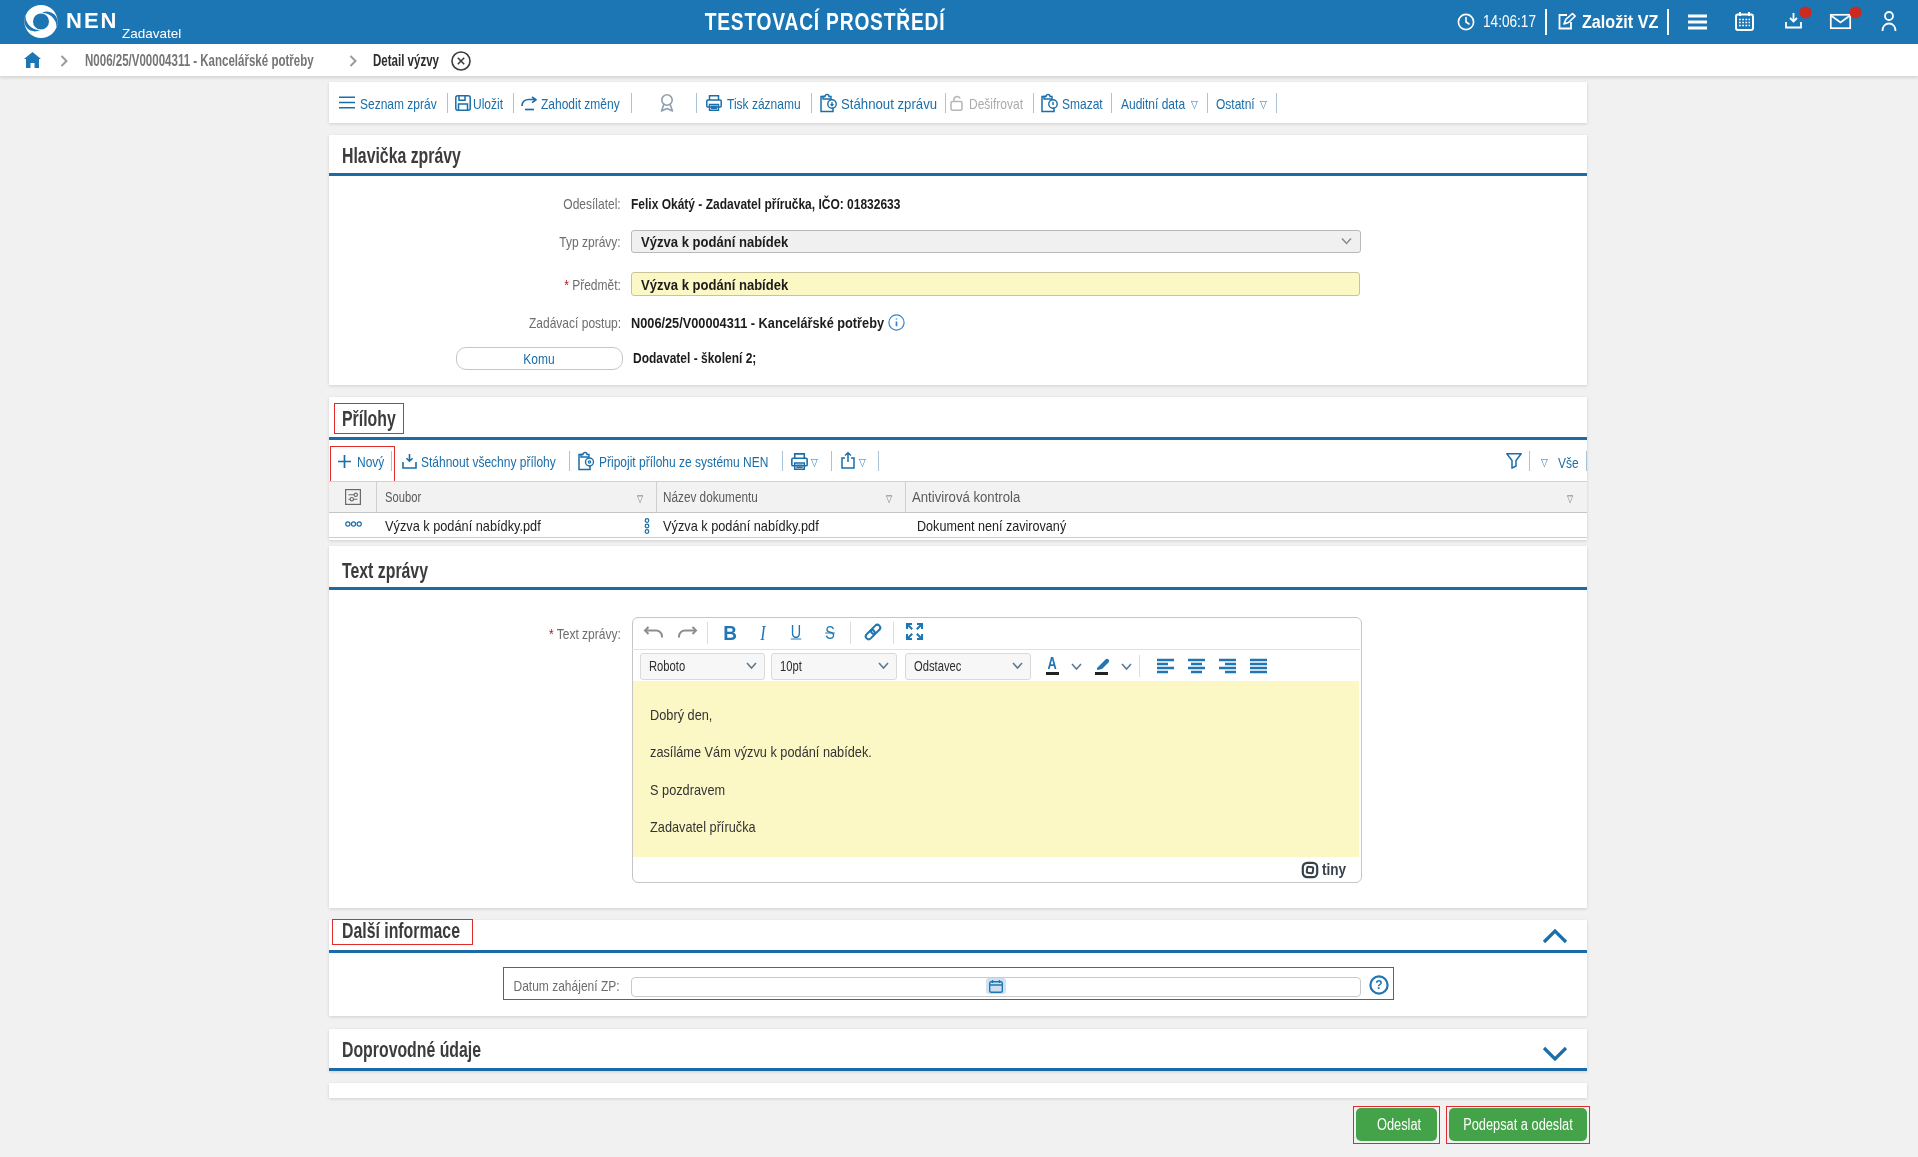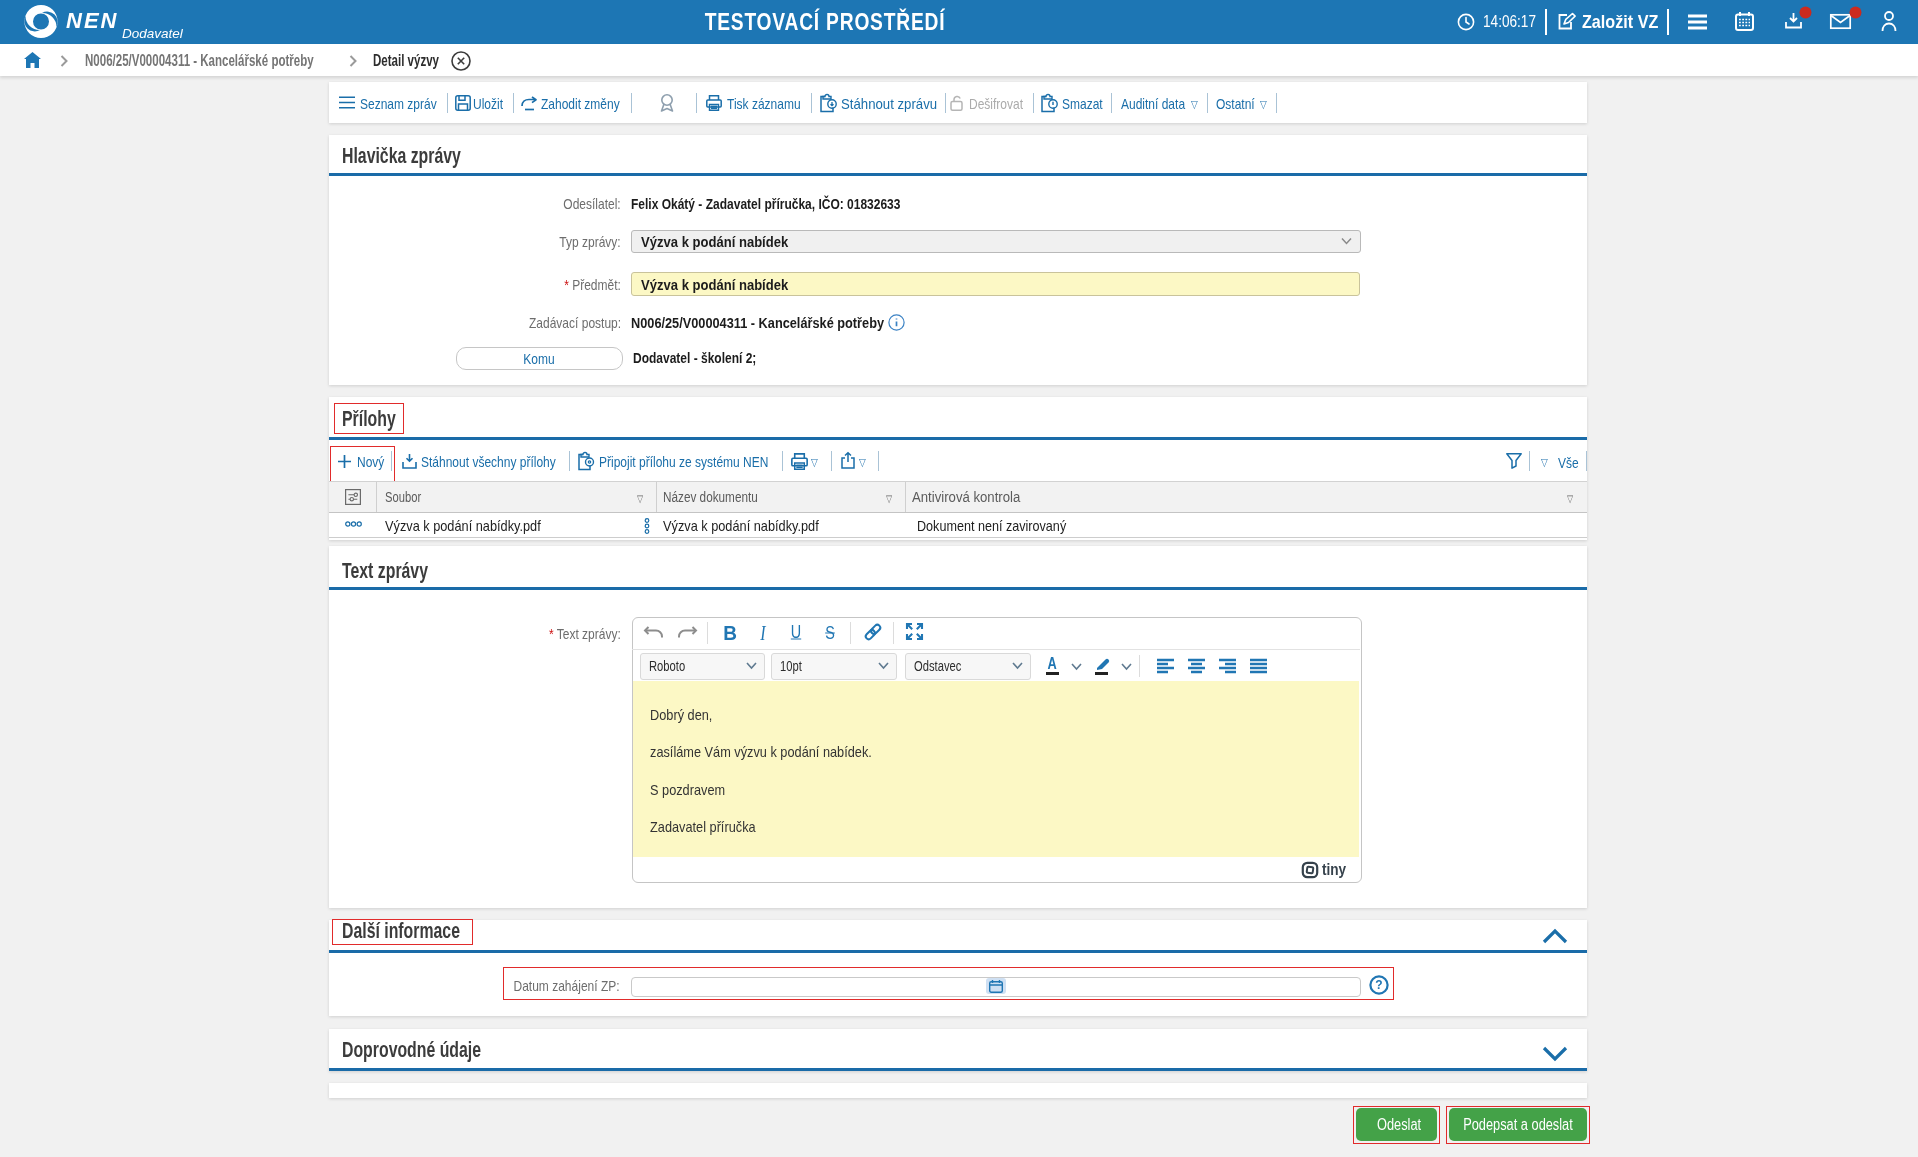--- a/index.html
+++ b/index.html
@@ -1,21 +1,21 @@
 <!DOCTYPE html>
 <html><head><meta charset="utf-8">
 <style>
 html,body{margin:0;padding:0;background:#f1f1f1;}
 #page{position:relative;width:1918px;height:1157px;overflow:hidden;background:#f1f1f1;font-family:"Liberation Sans",sans-serif;}
 .abs{position:absolute;}
 .t{position:absolute;white-space:nowrap;transform:translateY(-50%) scaleX(0.8);transform-origin:0 50%;}
 .tr{position:absolute;white-space:nowrap;transform:translateY(-50%) scaleX(0.8);transform-origin:100% 50%;}
 .tc{position:absolute;white-space:nowrap;transform:translate(-50%,-50%) scaleX(0.8);transform-origin:50% 50%;}
 .s85{transform:translateY(-50%) scaleX(0.85);}
-.ns{transform:translateY(-50%);font-style:italic;}
+.ns{transform:translateY(-50%);}
 .s85b{transform:translateY(-50%) scaleX(0.85);}
 .s72{transform:translateY(-50%) scaleX(0.72);}
 .s87{transform:translateY(-50%) scaleX(0.87);}
 .s84{transform:translateY(-50%) scaleX(0.84);}
 .panel{position:absolute;left:329px;width:1258px;background:#fff;box-shadow:0 1px 3px rgba(0,0,0,0.14);}
 .stitle{font-size:22px;font-weight:bold;color:#3c3c3c;}
 .sline{position:absolute;left:0;width:100%;height:3px;background:#1a6ba8;}
 .lab{font-size:15px;color:#6d6d6d;}
 .val{font-size:15px;font-weight:bold;color:#1c1c1c;}
 .lnk{font-size:15px;color:#1a6ea9;}
@@ -29,21 +29,21 @@
 <div id="page">
 
 <div class="abs" style="left:0;top:0;width:1918px;height:44px;background:#1d76b4;"></div>
 
 <svg style="left:24px;top:3px;" width="37" height="37" viewBox="0 0 37 37">
  <path fill="#fff" fill-rule="evenodd" d="M17 1.9a16.6 16.6 0 1 0 0 33.2a16.6 16.6 0 1 0 0-33.2zM17 10.5a8 8 0 1 1 0 16a8 8 0 1 1 0-16z"></path>
  <path fill="#1d76b4" d="M1.5 13 A 14 14 0 0 0 16 27 A 10.5 10.5 0 0 1 1.5 13 z"></path>
  <path fill="#1d76b4" d="M32.5 24 A 14 14 0 0 0 18 10 A 10.5 10.5 0 0 1 32.5 24 z"></path>
 </svg>
 <span class="t ns" style="left:66px;top:21px;font-size:22px;font-weight:bold;color:#fff;letter-spacing:2px;">NEN</span>
-<span class="t ns" style="left:122px;top:33px;font-size:13.5px;color:#fff;">Dodavatel</span>
+<span class="t ns" style="left:122px;top:33px;font-size:13.5px;color:#fff;">Zadavatel</span>
 <span class="tc" style="left:825px;top:22px;font-size:24px;font-weight:bold;color:#fff;letter-spacing:1px;">TESTOVACÍ PROSTŘEDÍ</span>
 
 <svg style="left:1457px;top:13px;" width="18" height="18" viewBox="0 0 18 18">
  <circle cx="9" cy="9" r="7.6" fill="none" stroke="#fff" stroke-width="1.6"></circle>
  <path d="M9 4.5V9l3 2" fill="none" stroke="#fff" stroke-width="1.6" stroke-linecap="round"></path>
 </svg>
 <span class="t" style="left:1483px;top:22px;font-size:17px;color:#fff;">14:06:17</span>
 <div class="abs" style="left:1545px;top:9px;width:2px;height:26px;background:#fff;"></div>
 
 <svg style="left:1557px;top:13px;" width="19" height="18" viewBox="0 0 19 18">

